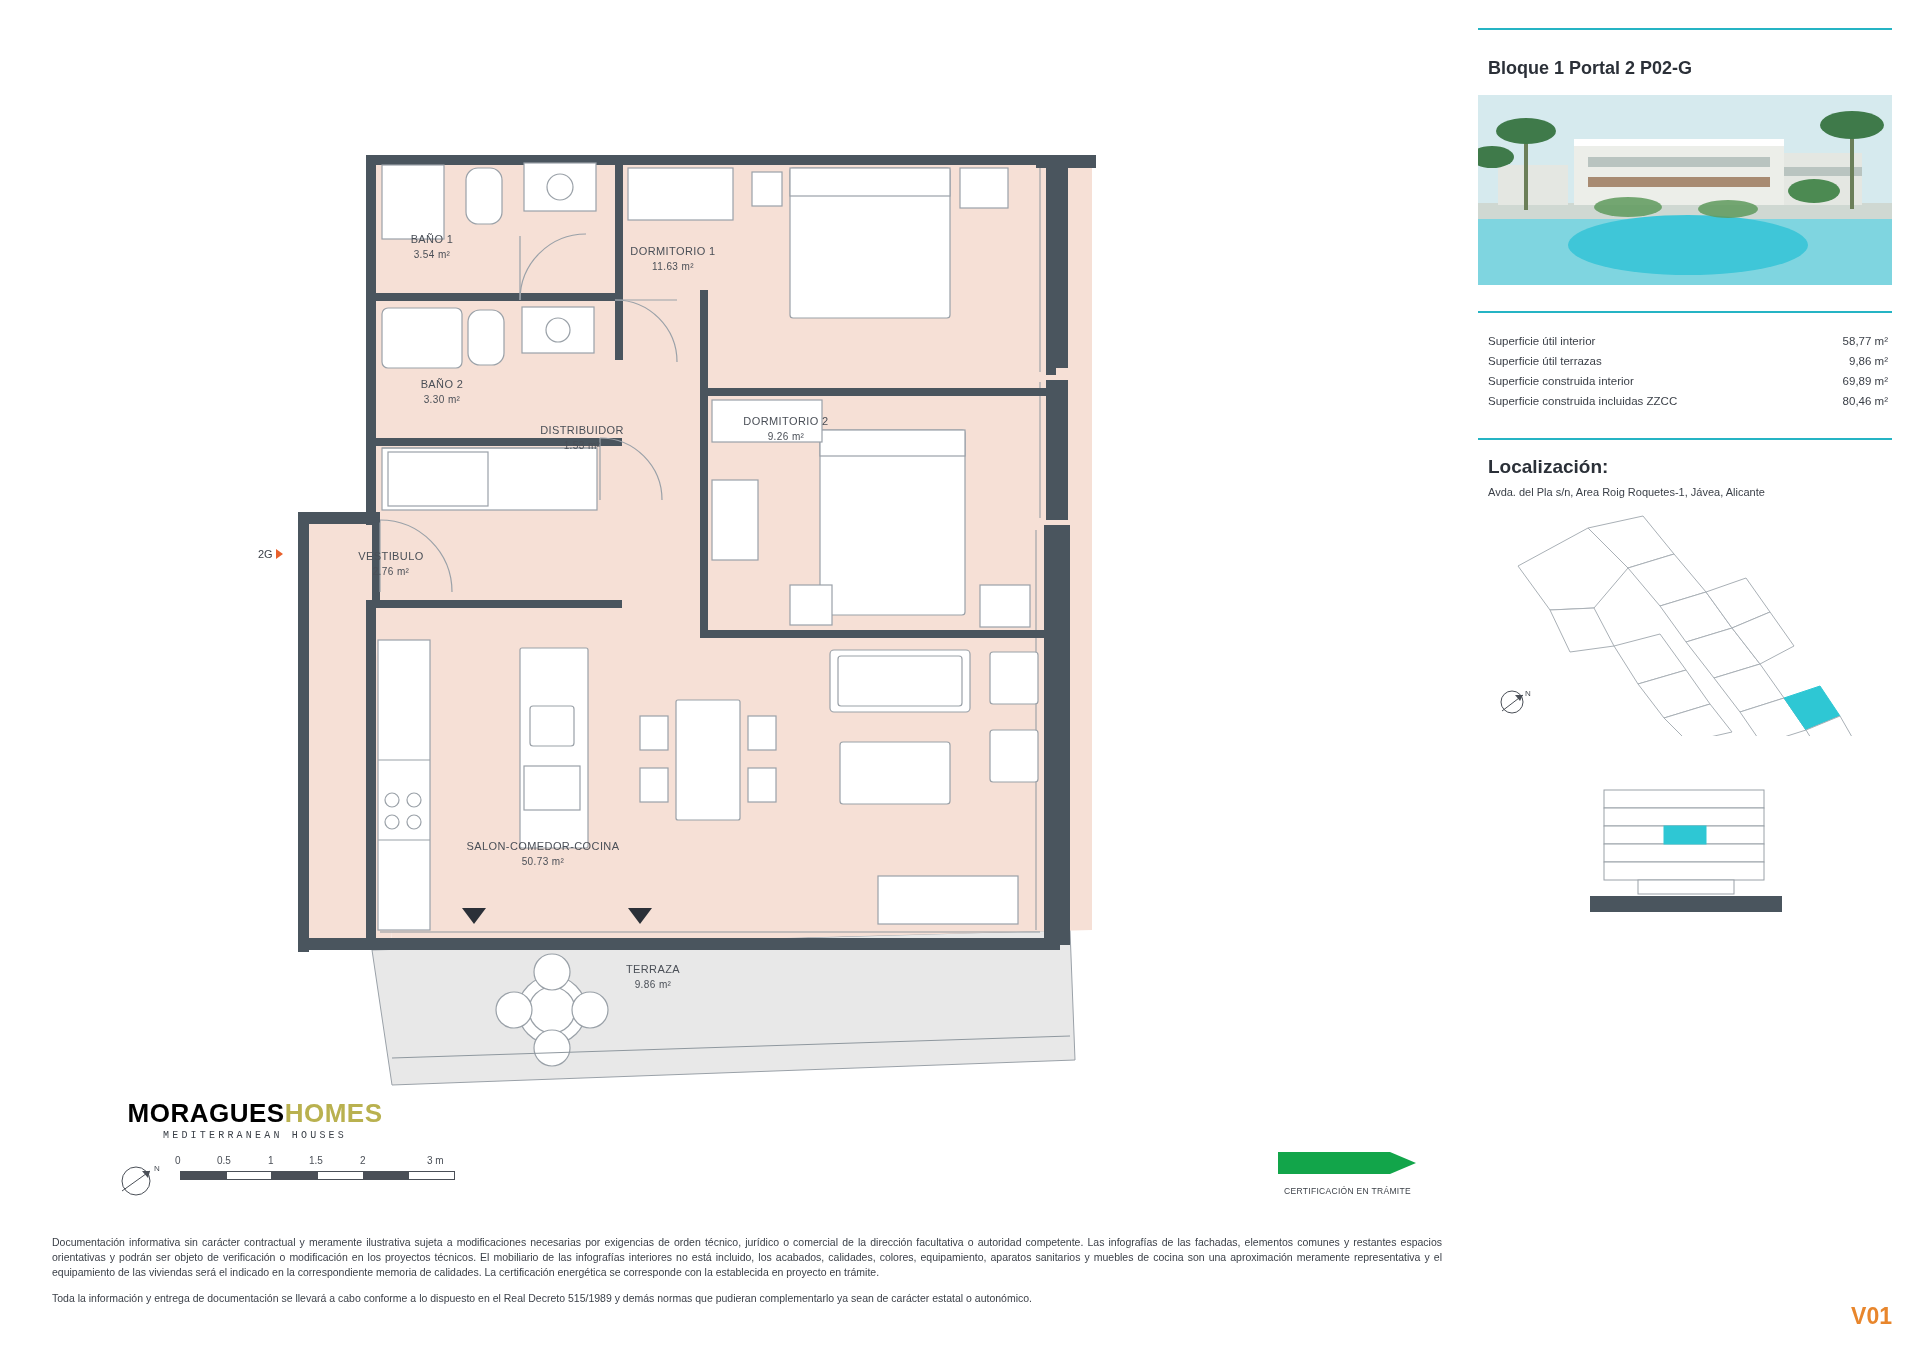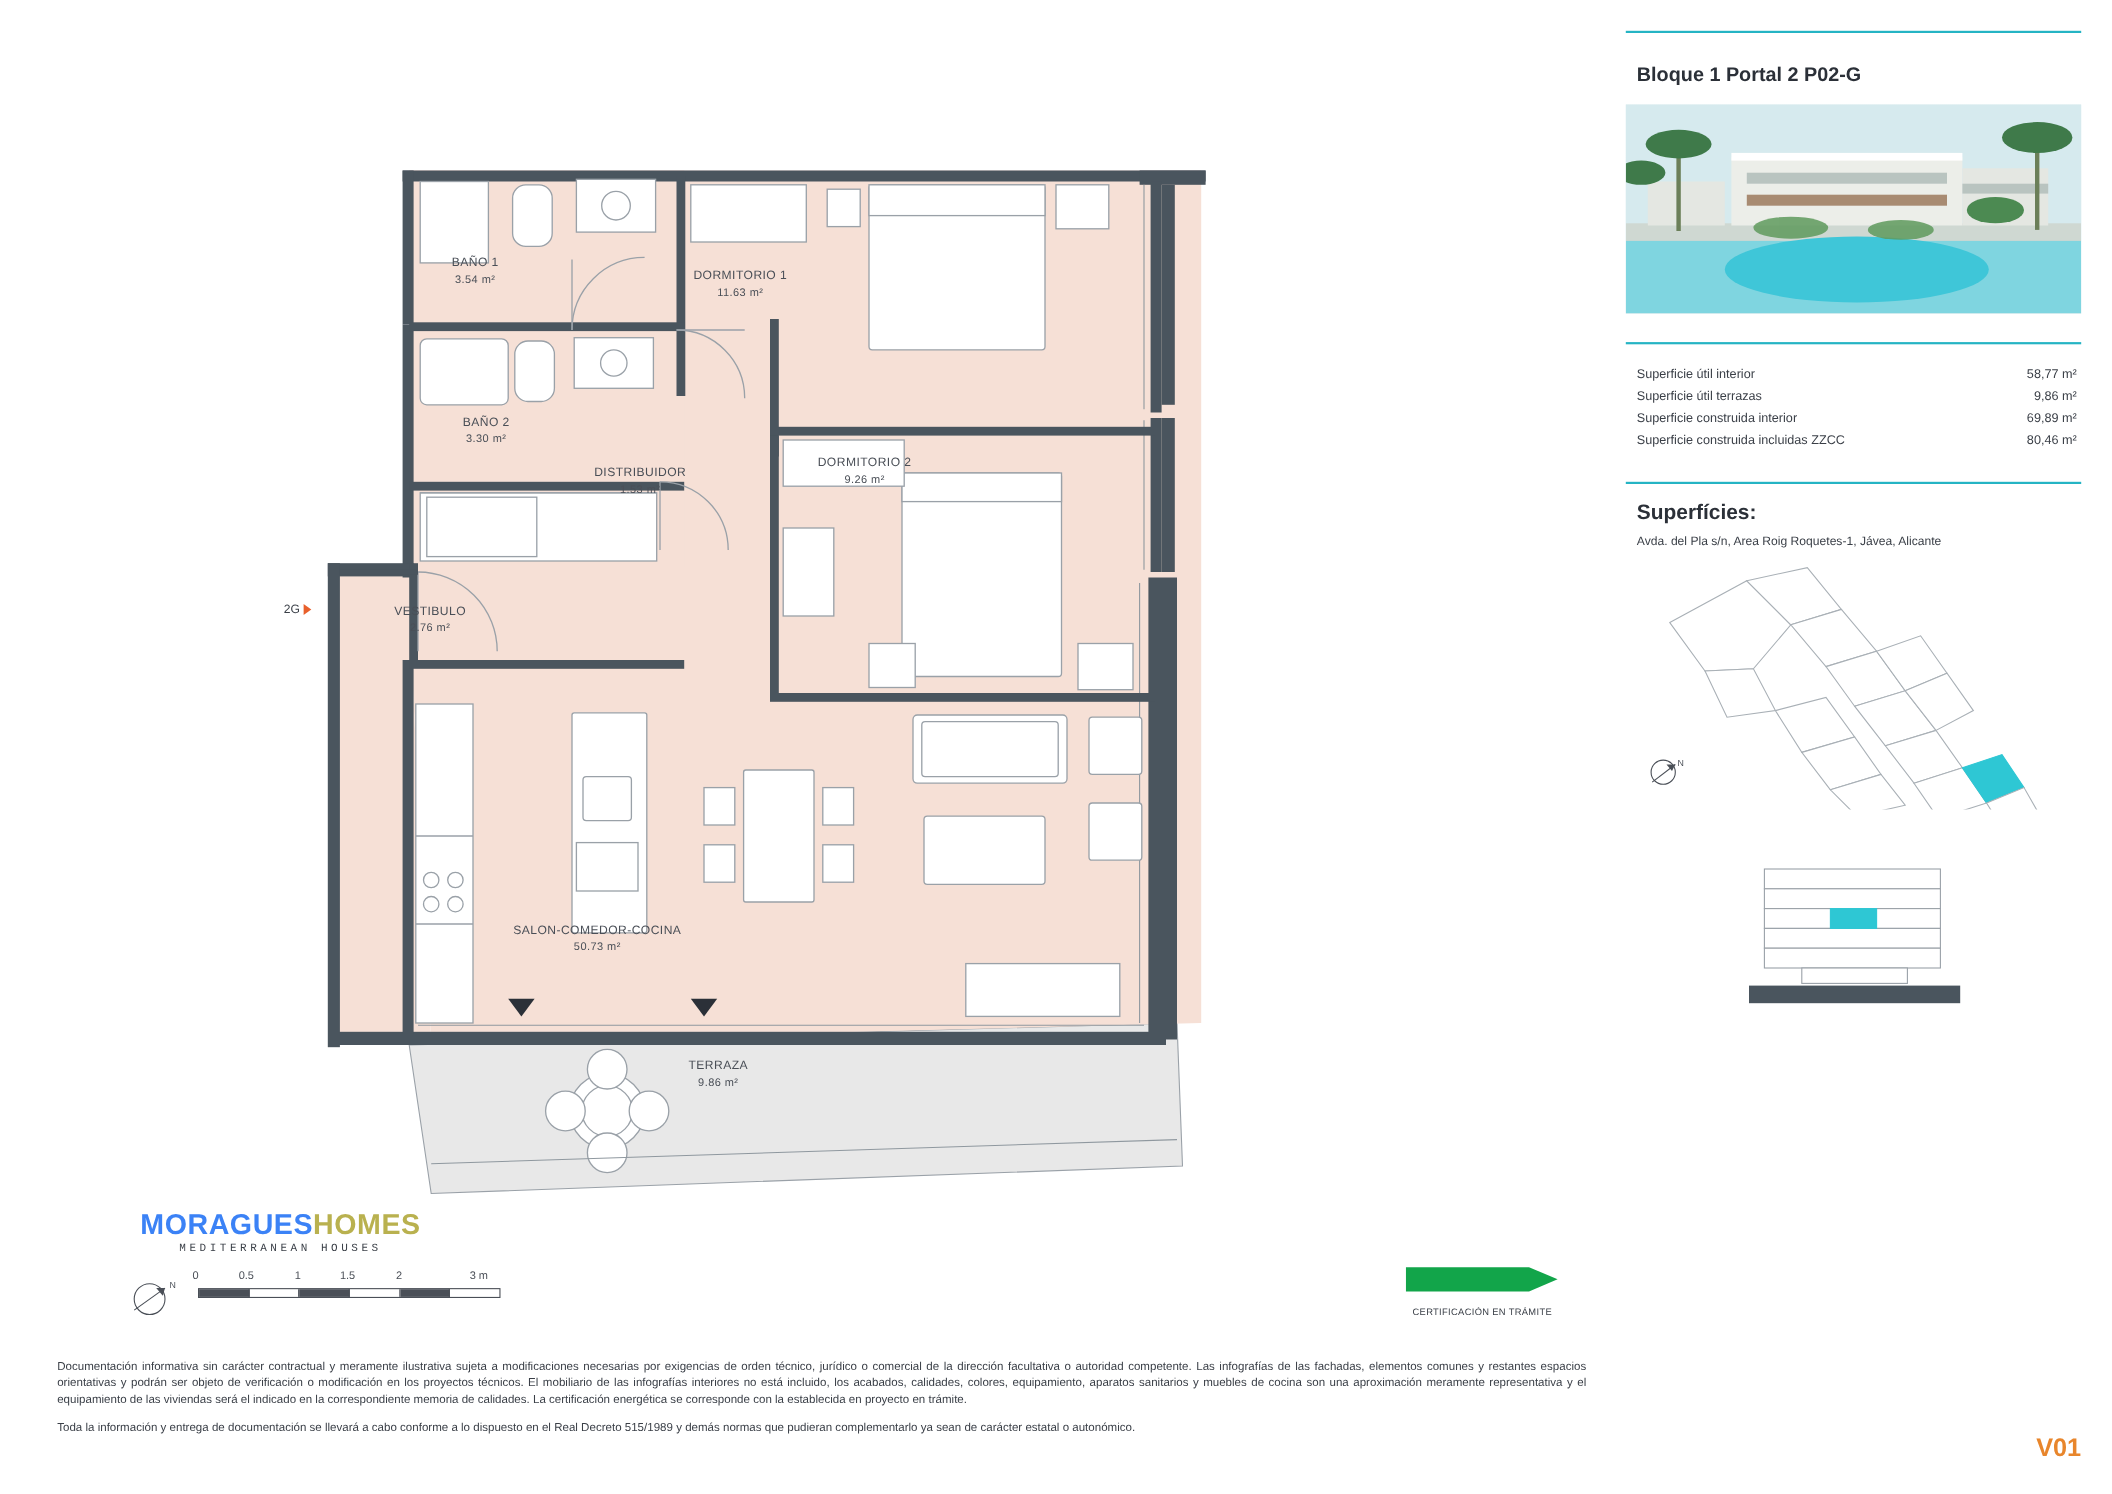--- a/index.html
+++ b/index.html
@@ -46,21 +46,21 @@
   }
   #scale-bar div { height: 100%; flex: 1; border-right: 1px solid #4a4f57; }
   #scale-bar div:last-child { border-right: none; }
   #scale-bar div:nth-child(odd) { background: #4a4f57; }
 
   
   #mp-logo {
     position: absolute; left: 105px; top: 1098px; width: 300px; text-align: center;
   }
   #mp-logo .mp-main { font-size: 26px; font-weight: bold; letter-spacing: 0.5px; }
-  #mp-logo .mp-main .g1 { color: #3b82f6; }
+  #mp-logo .mp-main .g1 { color: #000000; }
   #mp-logo .mp-main .g2 { color: #b9b14f; }
   #mp-logo .mp-sub {
     font-size: 10px; letter-spacing: 3.2px; color: #3a3f47; margin-top: 1px; font-family: Liberation Mono, monospace;
   }
 
   
   #cert-badge { position: absolute; left: 1255px; top: 1150px; width: 185px; text-align: center; }
   #cert-arrow { width: 140px; height: 26px; margin: 0 auto; }
   #cert-text { font-size: 8.5px; color: #3a3f47; letter-spacing: 0.3px; margin-top: 6px; }
 
@@ -440,21 +440,21 @@
       <span class="val">69,89 m²</span>
     </div>
     <div class="surface-row">
       <span>Superficie construida incluidas ZZCC</span>
       <span class="val">80,46 m²</span>
     </div>
   </div>
 
   <div class="rule" id="rule-3"></div>
 
-  <div id="loc-title">Superfícies:</div>
+  <div id="loc-title">Localización:</div>
   <div id="loc-addr">Avda. del Pla s/n, Area Roig Roquetes-1, Jávea, Alicante</div>
 
   <div id="sitemap">
     <svg width="100%" height="230" viewBox="0 0 414 230">
       <g fill="#ffffff" stroke="#a9b0b6" stroke-width="1">
         <polygon points="40,60 110,22 150,62 116,102 72,104"></polygon>
         <polygon points="110,22 165,10 196,48 150,62"></polygon>
         <polygon points="72,104 116,102 136,140 92,146"></polygon>
         <polygon points="150,62 196,48 228,86 182,100"></polygon>
         <polygon points="136,140 182,128 208,164 160,178"></polygon>

